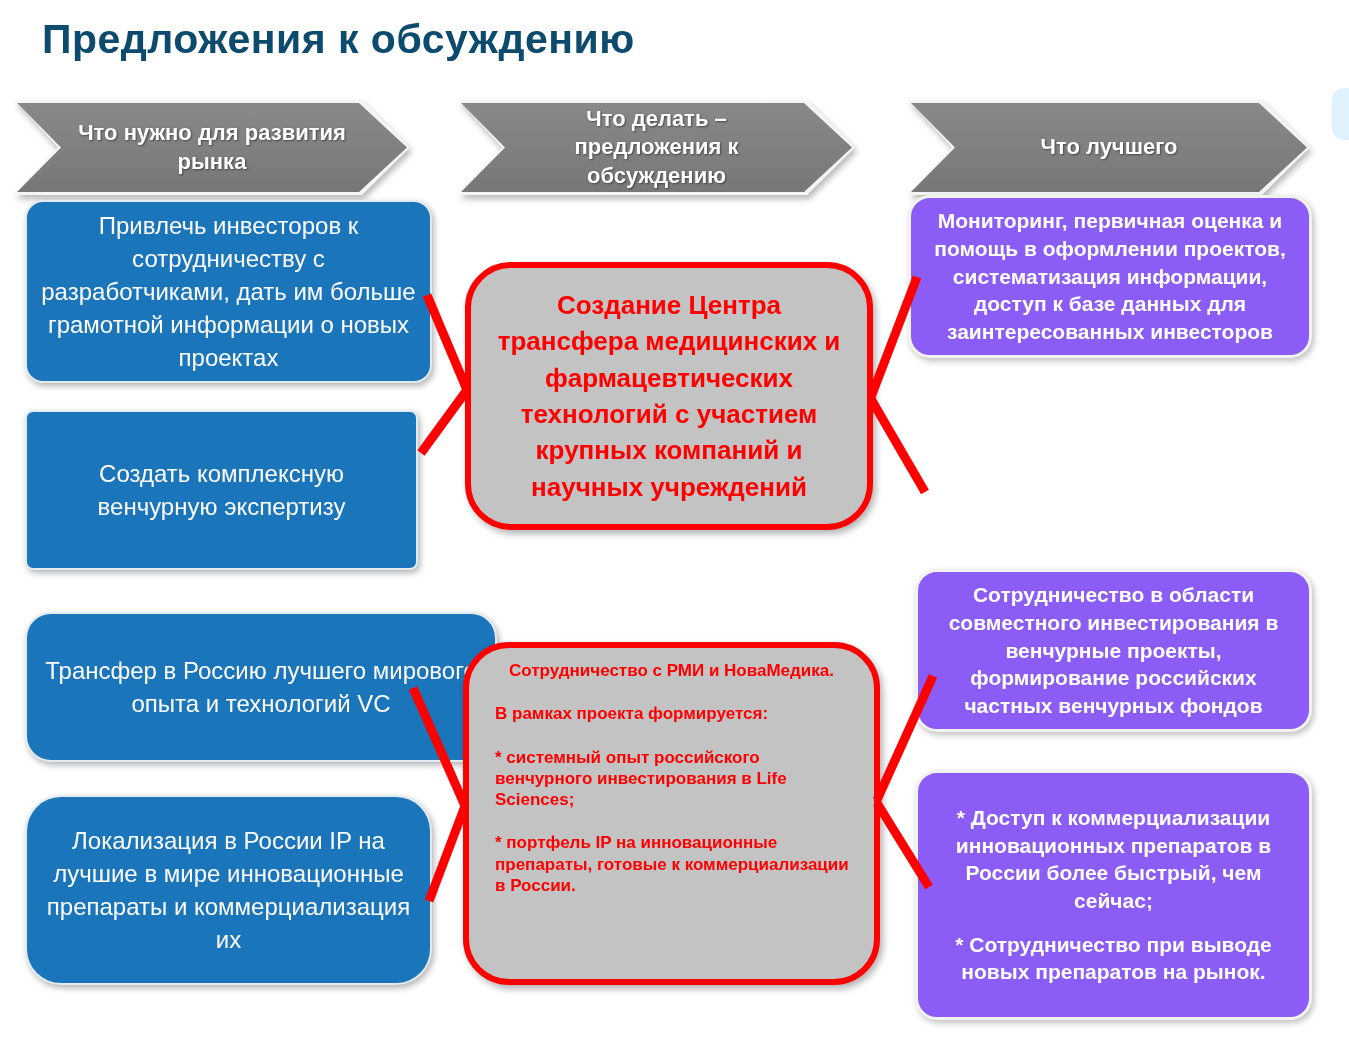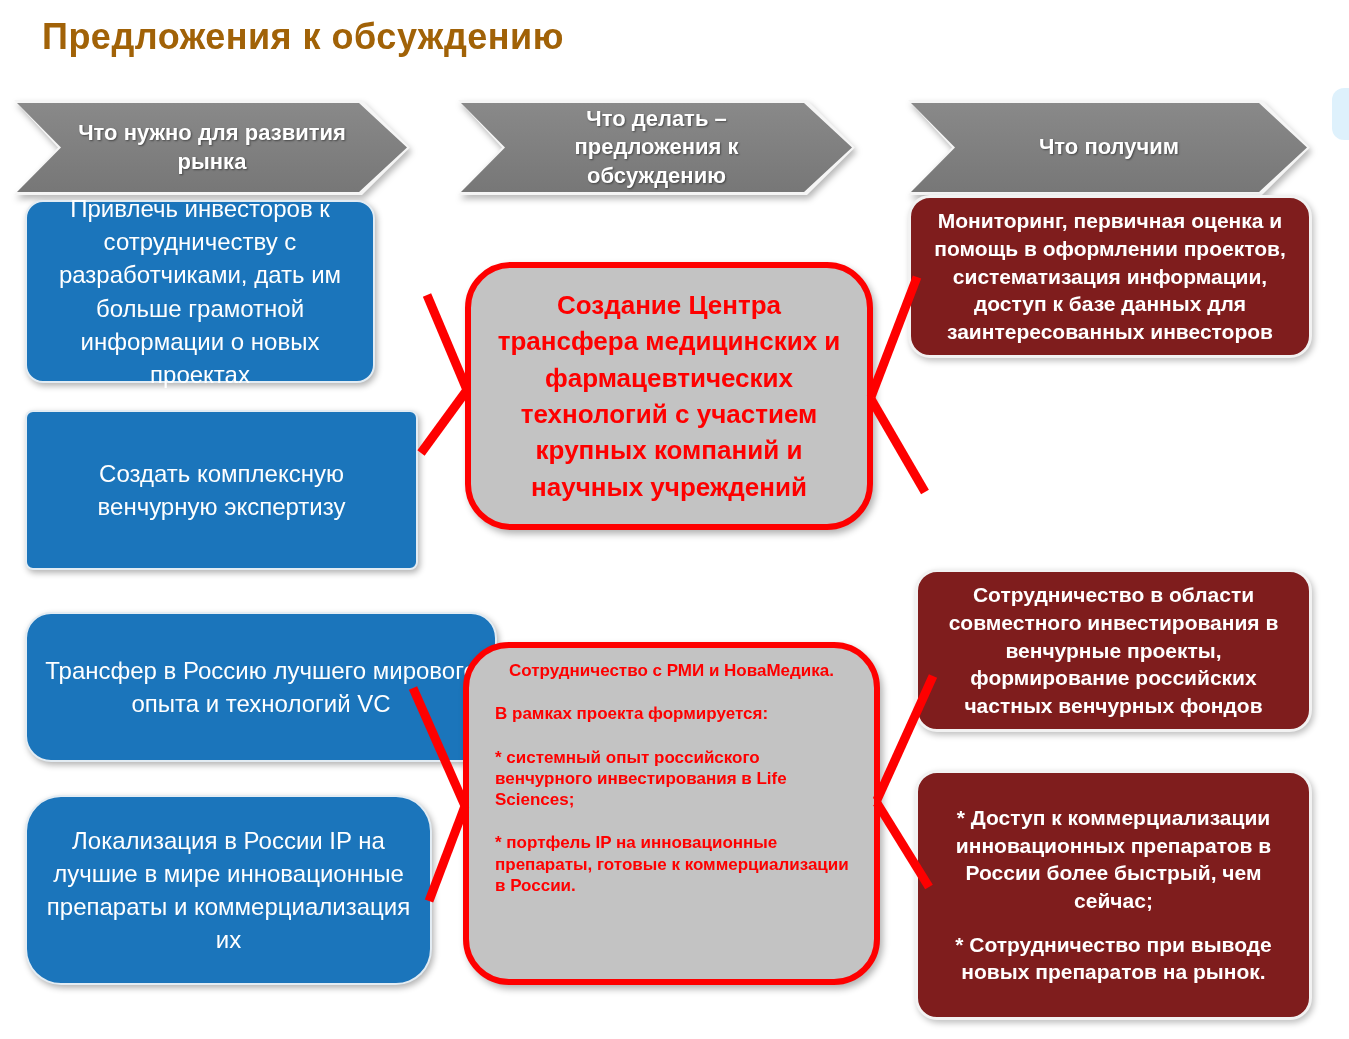--- a/index.html
+++ b/index.html
@@ -2,21 +2,21 @@
 <html><head>
 <meta charset="utf-8">
 <style>
   html,body{margin:0;padding:0;background:#ffffff;}
   #slide{
     position:relative;width:1349px;height:1039px;overflow:hidden;
     font-family:"Liberation Sans","DejaVu Sans",sans-serif;background:#ffffff;
   }
   .slide-title{
     position:absolute;left:42px;top:16px;width:900px;
-    font-size:36px;font-weight:bold;color:#a16207;letter-spacing:.5px;
+    font-size:41px;font-weight:bold;color:#0c4a6e;letter-spacing:.5px;
   }
   
   .chev{position:absolute;top:100px;height:95px;filter:drop-shadow(2px 4px 3px rgba(0,0,0,.28));}
   .chev .white,.chev .gray{
     position:absolute;
     clip-path:polygon(0% 0%,calc(100% - 48px) 0%,100% 50%,calc(100% - 48px) 100%,0% 100%,44px 50%);
   }
   .chev .white{inset:0;background:#f5f5f5;}
   .chev .gray{
     inset:3px;background:linear-gradient(#898989,#777777);
@@ -29,21 +29,21 @@
     position:absolute;box-sizing:border-box;color:#ffffff;
     display:flex;flex-direction:column;align-items:center;justify-content:center;
     text-align:center;
   }
   .need{
     background:#1b75bb;border:2px solid rgba(238,242,246,.95);
     box-shadow:2px 3px 6px rgba(0,0,0,.3);
     font-size:24px;line-height:1.38;padding:8px 14px;
   }
   .outcome{
-    background:#7f1d1d;border:3px solid #f2f2f2;
+    background:#8b5cf6;border:3px solid #f2f2f2;
     box-shadow:2px 3px 6px rgba(0,0,0,.25);
     font-weight:bold;font-size:21px;line-height:1.32;padding:8px 14px;
   }
   .prop{
     background:#c3c3c3;border:6px solid #fe0000;
     box-shadow:3px 4px 7px rgba(0,0,0,.3);
     color:#fe0000;font-weight:bold;
   }
   .prop p{margin:0;}
   #prop-1{font-size:26px;line-height:1.4;padding:12px 14px;text-align:center;}
@@ -66,24 +66,24 @@
   <div class="chev" style="left:458px;width:397px;">
     <div class="white"></div>
     <div class="gray">Что делать – предложения к обсуждению</div>
   </div>
   <div class="chev" style="left:14px;width:396px;">
     <div class="white"></div>
     <div class="gray">Что нужно для развития рынка</div>
   </div>
   <div class="chev" style="left:908px;width:402px;">
     <div class="white"></div>
-    <div class="gray">Что получим</div>
+    <div class="gray">Что лучшего</div>
   </div>
 
-  <div class="box need" style="left:25px;top:200px;width:350px;height:183px;border-radius:18px;">Привлечь инвесторов к сотрудничеству с разработчиками, дать им больше грамотной информации о новых проектах</div>
+  <div class="box need" style="left:25px;top:200px;width:407px;height:183px;border-radius:18px;">Привлечь инвесторов к сотрудничеству с разработчиками, дать им больше грамотной информации о новых проектах</div>
   <div class="box need" style="left:25px;top:410px;width:393px;height:160px;border-radius:8px;">Создать комплексную венчурную экспертизу</div>
   <div class="box need" style="left:25px;top:612px;width:472px;height:150px;border-radius:26px;">Трансфер в Россию лучшего мирового опыта и технологий VC</div>
   <div class="box need" style="left:25px;top:795px;width:407px;height:190px;border-radius:36px;">Локализация в России IP на лучшие в мире инновационные препараты и коммерциализация  их</div>
 
   <div class="box prop" id="prop-1" style="left:465px;top:262px;width:408px;height:268px;border-radius:46px;">
     <p>Создание Центра трансфера медицинских и фармацевтических технологий с участием крупных компаний и научных учреждений</p>
   </div>
   <div class="box prop" id="prop-2" style="left:463px;top:642px;width:417px;height:343px;border-radius:46px;">
     <p class="p-title">Сотрудничество с РМИ и НоваМедика.</p>
     <p class="p-body">В рамках проекта  формируется:</p>

